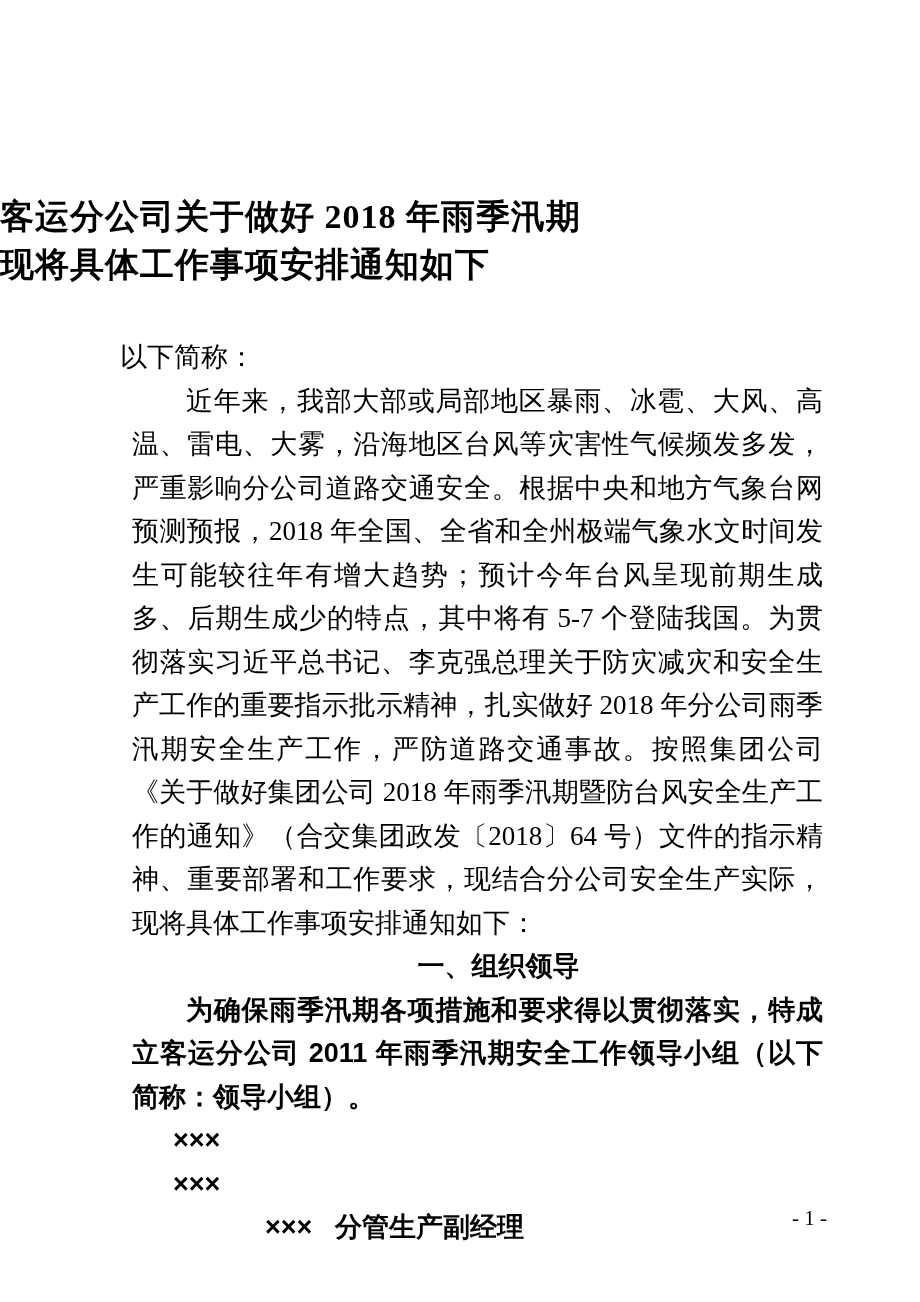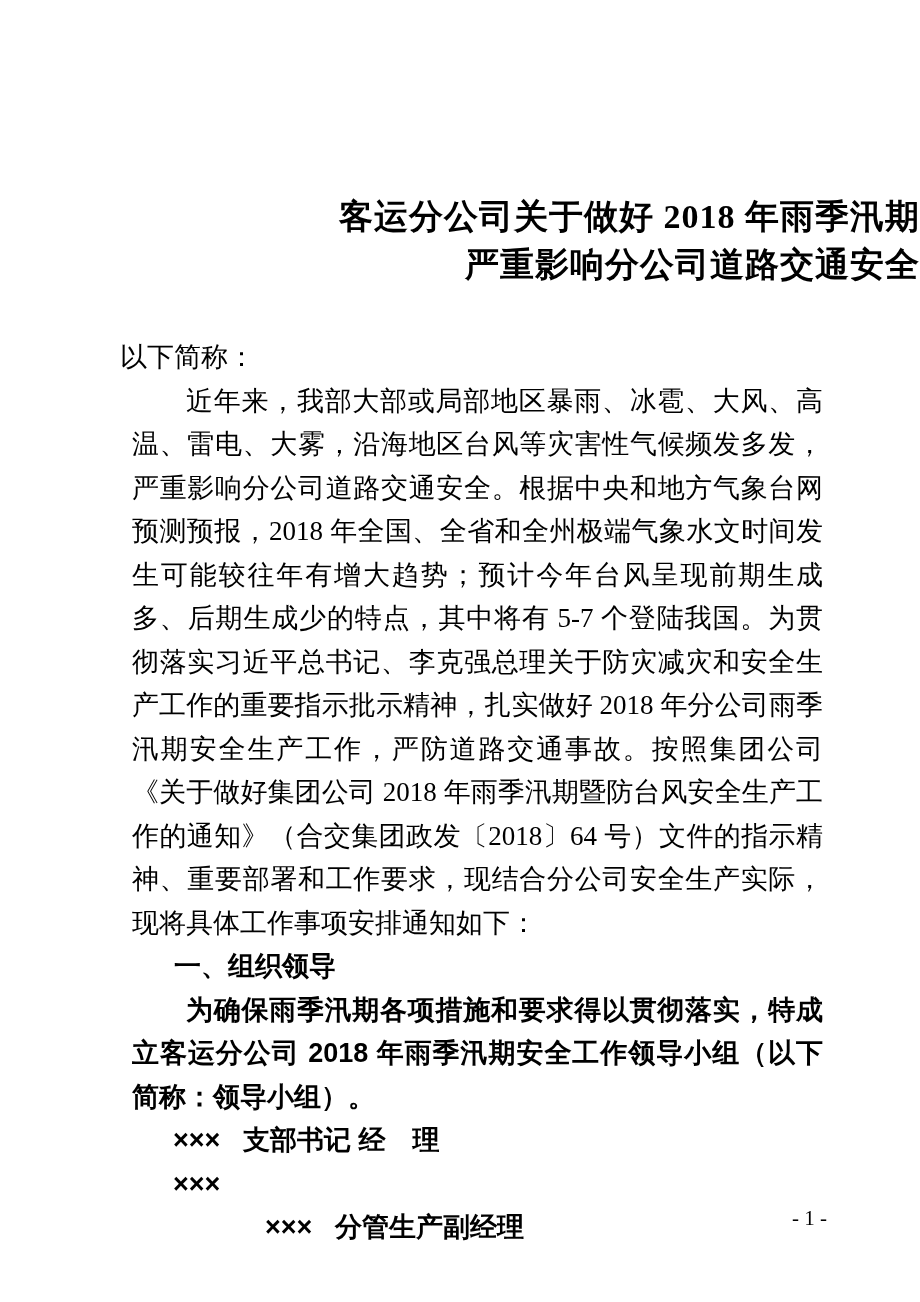--- a/index.html
+++ b/index.html
@@ -11,21 +11,21 @@
     position: relative;
     width: 920px;
     height: 1302px;
     background: #ffffff;
     color: #000000;
     overflow: hidden;
   }
   
   .doc-title {
     padding-top: 193px;
-    text-align: right;
+    text-align: left;
     font-family: "Liberation Serif", "DejaVu Serif", serif;
     font-weight: bold;
     font-size: 34px;
     line-height: 48px;
     letter-spacing: 1px;
   }
   
   .content {
     width: 703px;
     margin-left: 120px;
@@ -40,20 +40,21 @@
   .sans-text {
     font-family: "Liberation Sans", "DejaVu Sans", sans-serif;
     font-weight: bold;
   }
   p, h2 {
     margin: 0;
     padding: 0;
   }
   .indent-2em {
     text-indent: 2em;
+    text-align: center;
   }
   .justified {
     text-align: justify;
     text-justify: inter-ideograph;
     margin-left: 12px;
   }
   .heading {
     font-size: 27px;
     line-height: 43.5px;
   }
@@ -87,38 +88,37 @@
     color: #000000;
   }
 </style>
 </head>
 <body>
 
 <div class="page">
 
   <header class="doc-title">
     <div class="title-line">客运分公司关于做好 2018 年雨季汛期</div>
-    <div class="title-line">严重影响分公司道路交通安全</div>
+    <div class="title-line">现将具体工作事项安排通知如下</div>
   </header>
 
   <main class="content">
 
     <p class="serif-text">以下简称：</p>
 
     <p class="serif-text indent-2em justified">近年来，我部大部或局部地区暴雨、冰雹、大风、高温、雷电、大雾，沿海地区台风等灾害性气候频发多发，严重影响分公司道路交通安全。根据中央和地方气象台网预测预报，2018 年全国、全省和全州极端气象水文时间发生可能较往年有增大趋势；预计今年台风呈现前期生成多、后期生成少的特点，其中将有 5-7 个登陆我国。为贯彻落实习近平总书记、李克强总理关于防灾减灾和安全生产工作的重要指示批示精神，扎实做好 2018 年分公司雨季汛期安全生产工作，严防道路交通事故。按照集团公司《关于做好集团公司 2018 年雨季汛期暨防台风安全生产工作的通知》（合交集团政发〔2018〕64 号）文件的指示精神、重要部署和工作要求，现结合分公司安全生产实际，现将具体工作事项安排通知如下：</p>
 
     <h2 class="sans-text indent-2em heading">一、组织领导</h2>
 
-    <p class="sans-text indent-2em justified">为确保雨季汛期各项措施和要求得以贯彻落实，特成立客运分公司 2018 年雨季汛期安全工作领导小组（以下简称：领导小组）。</p>
+    <p class="sans-text indent-2em justified">为确保雨季汛期各项措施和要求得以贯彻落实，特成立客运分公司 2011 年雨季汛期安全工作领导小组（以下简称：领导小组）。</p>
 
     <div class="leaders">
 
       <div class="leader-row sans-text">
         <span class="leader-name">×××</span>
-        <span class="leader-title">支部书记 经　理</span>
       </div>
 
       <div class="leader-row sans-text">
         <span class="leader-name">×××</span>
       </div>
 
       <div class="leader-row sans-text">
         <span class="leader-role"></span>
         <span class="leader-name">×××</span>
         <span class="leader-title">分管生产副经理</span>

